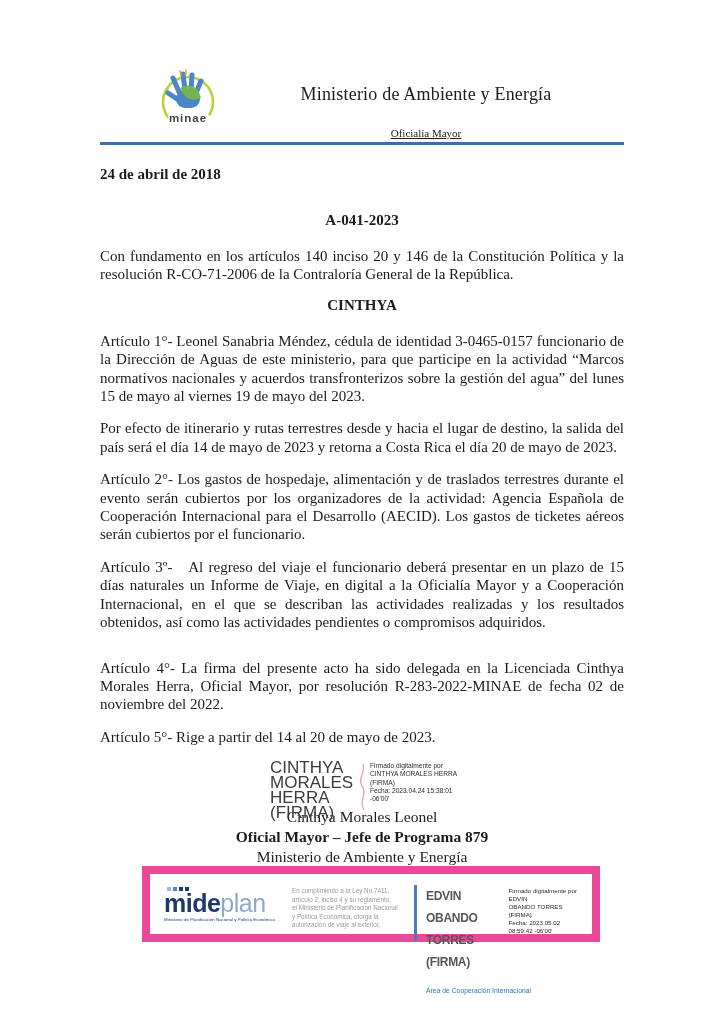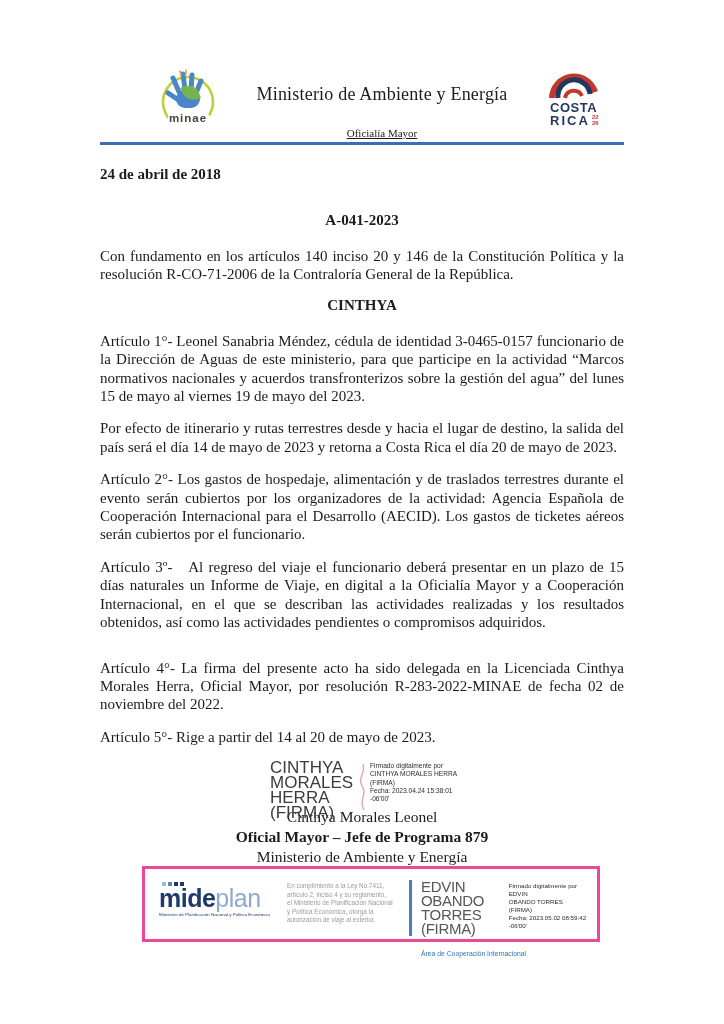--- a/index.html
+++ b/index.html
@@ -41,42 +41,42 @@
     font-family: "Liberation Sans", sans-serif; font-size: 6.6px; line-height: 8.2px;
     color: #2b2b2b; white-space: pre-line; width: 112px; padding-top: 2px;
   }
   .sig-name { font-size: 15.5px; text-align: center; margin-top: -12px; }
   .sig-title { font-size: 15.5px; font-weight: bold; text-align: center; margin-top: 2px; }
   .sig-ministry { font-size: 15.5px; text-align: center; margin-top: 2px; }
 
   
   .footer-box {
     position: absolute; left: 142px; top: 866px; width: 458px; height: 76px;
-    border: 3px solid #ec4899; background: #fff;
+    border: 8px solid #ec4899; background: #fff;
     display: flex; align-items: flex-start; padding: 9px 10px 6px 14px;
     font-family: "Liberation Sans", sans-serif;
   }
   .mideplan { width: 122px; padding-top: 4px; }
   .mideplan-dots { display: flex; gap: 2.5px; margin-left: 3px; }
   .mideplan-dots span { width: 3.5px; height: 3.5px; display: block; }
   .dot-a { background: #9db8d8; } .dot-b { background: #5d84b6; }
   .dot-c { background: #1e3a6d; } .dot-d { background: #1e3a6d; }
   .mideplan-word { font-size: 25px; line-height: 24px; letter-spacing: -0.5px; }
   .mideplan-word .mide { font-weight: bold; color: #1e3a6d; }
   .mideplan-word .plan { color: #8ea9cc; }
   .mideplan-sub { font-size: 4.4px; color: #1e3a6d; margin-top: 2px; white-space: nowrap; }
   .legal {
     width: 110px; margin-left: 6px; margin-top: 4px;
     font-size: 6.3px; line-height: 8.6px; color: #9a9a9a; white-space: pre-line;
   }
   .vdivider { width: 3px; height: 56px; background: #4a7cb5; margin-left: 12px; margin-top: 2px; }
   .footer-right { flex: 1; padding-left: 9px; padding-top: 2px; }
   .signer-row { display: flex; }
   .signer-name {
-    font-size: 15px; line-height: 14px; font-weight: normal; color: #565656;
+    font-size: 12px; line-height: 22px; font-weight: bold; color: #565656;
     width: 104px; letter-spacing: -0.3px;
   }
   .signer-details {
     font-size: 6.2px; line-height: 8px; color: #2b2b2b; white-space: pre-line;
     margin-left: 4px; padding-top: 2px;
   }
   .area-label { font-size: 6.8px; color: #2e75b6; margin-top: 14px; }
 </style>
 </head>
 <body>
@@ -100,31 +100,20 @@
           <line x1="37" y1="7" x2="36" y2="3"></line>
           <line x1="42" y1="6" x2="42" y2="2"></line>
         </g>
         <rect x="24" y="44" width="40" height="13" rx="6" fill="#ffffff"></rect>
         <text x="44" y="54" text-anchor="middle" font-family="Liberation Sans, sans-serif" font-size="11.5" font-weight="bold" letter-spacing="1" fill="#44443c">minae</text>
       </svg>
     </div>
     <div class="header-center">
       <div class="ministry-name">Ministerio de Ambiente y Energía</div>
       <div class="office-name">Oficialía Mayor</div>
-    </div>
-    <div class="costarica-logo">
-      <svg viewBox="0 0 74 64" width="74" height="64">
-        <path d="M16,28 A22,22 0 0 1 59,22" fill="none" stroke="#c0392b" stroke-width="6"></path>
-        <path d="M22,28 A16,16 0 0 1 54,24" fill="none" stroke="#233760" stroke-width="5"></path>
-        <path d="M29,28 A9,9 0 0 1 46,26" fill="none" stroke="#c0392b" stroke-width="4"></path>
-        <text x="14" y="42" font-family="Liberation Sans, sans-serif" font-size="13" font-weight="bold" fill="#233760" letter-spacing="0.5">COSTA</text>
-        <text x="14" y="55" font-family="Liberation Sans, sans-serif" font-size="13" font-weight="bold" fill="#233760" letter-spacing="2">RICA</text>
-        <text x="56" y="49" font-family="Liberation Sans, sans-serif" font-size="6" font-weight="bold" fill="#c0392b">22</text>
-        <text x="56" y="55" font-family="Liberation Sans, sans-serif" font-size="6" font-weight="bold" fill="#c0392b">26</text>
-      </svg>
     </div>
   </header>
   <div class="header-rule"></div>
 
   <main>
     <p class="doc-date">24 de abril de 2018</p>
     <p class="doc-number">A-041-2023</p>
     <p class="para">Con fundamento en los artículos 140 inciso 20 y 146 de la Constitución Política y la resolución R-CO-71-2006 de la Contraloría General de la República.</p>
     <p class="acuerda">CINTHYA</p>
     <p class="para">Artículo 1°- Leonel Sanabria Méndez, cédula de identidad 3-0465-0157 funcionario de la Dirección de Aguas de este ministerio, para que participe en la actividad “Marcos normativos nacionales y acuerdos transfronterizos sobre la gestión del agua” del lunes 15 de mayo al viernes 19 de mayo del 2023.</p>

